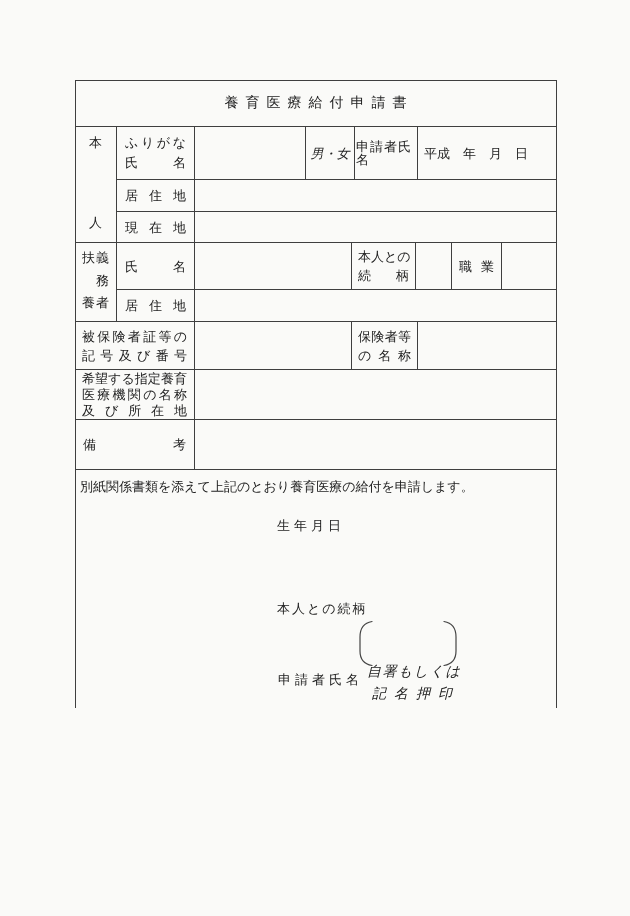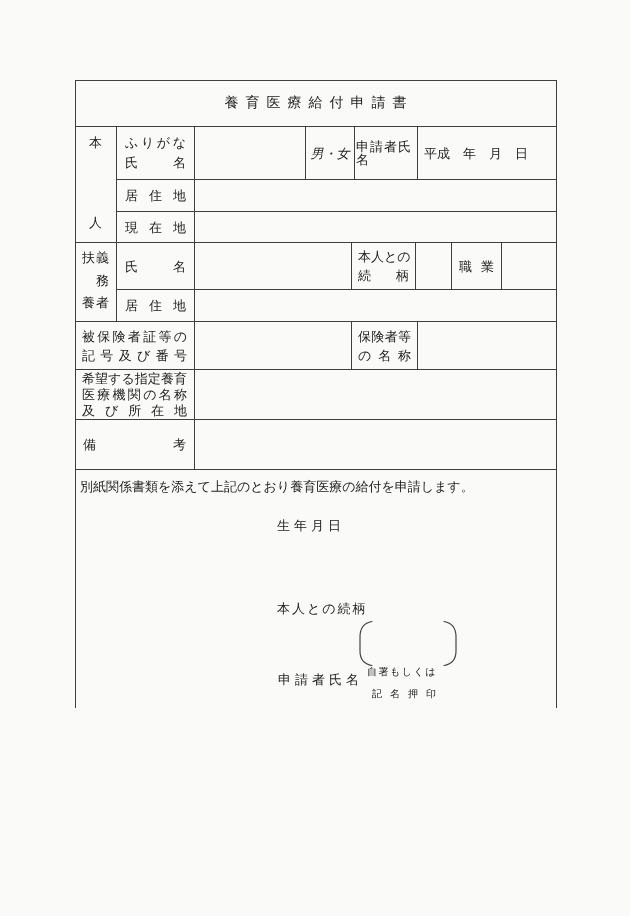--- a/index.html
+++ b/index.html
@@ -22,21 +22,21 @@
   .bB{border-bottom:1px solid var(--line);}
   .center{display:flex;align-items:center;justify-content:center;}
   .vcenter{display:flex;flex-direction:column;justify-content:center;}
   .spread{display:flex;justify-content:space-between;align-items:center;}
   .vcol{display:flex;flex-direction:column;justify-content:space-between;align-items:center;}
   .title-cell{display:flex;align-items:center;justify-content:center;font-size:14px;letter-spacing:7px;padding-left:7px;}
   .lh20{line-height:20px;}
   .lh19{line-height:19px;}
   .lh16{line-height:16px;}
   .abs-text{position:absolute;white-space:pre;font-size:13px;line-height:15px;}
-  .sign-note{font-size:10px;}
+  .sign-note{font-size:14px;font-style:italic;}
   svg{display:block;}
 </style>
 </head>
 <body>
 
 <div class="page">
   <div class="form">
 
     <div class="bline" style="left:0;top:0;width:482px;height:1px;"></div>
     <div class="bline" style="left:0;top:0;width:1px;height:628px;"></div>

